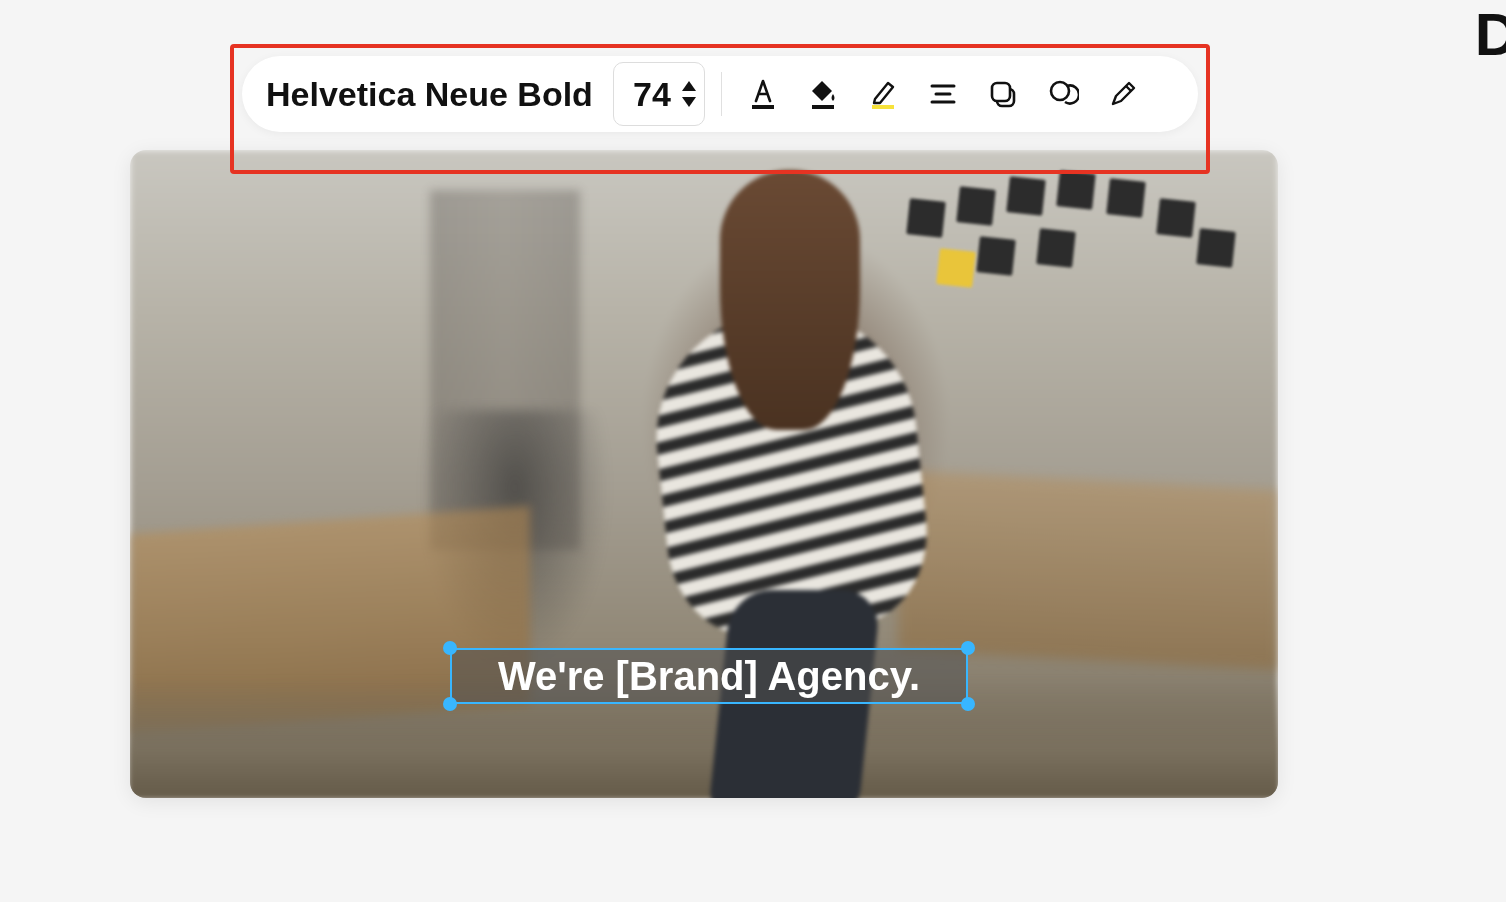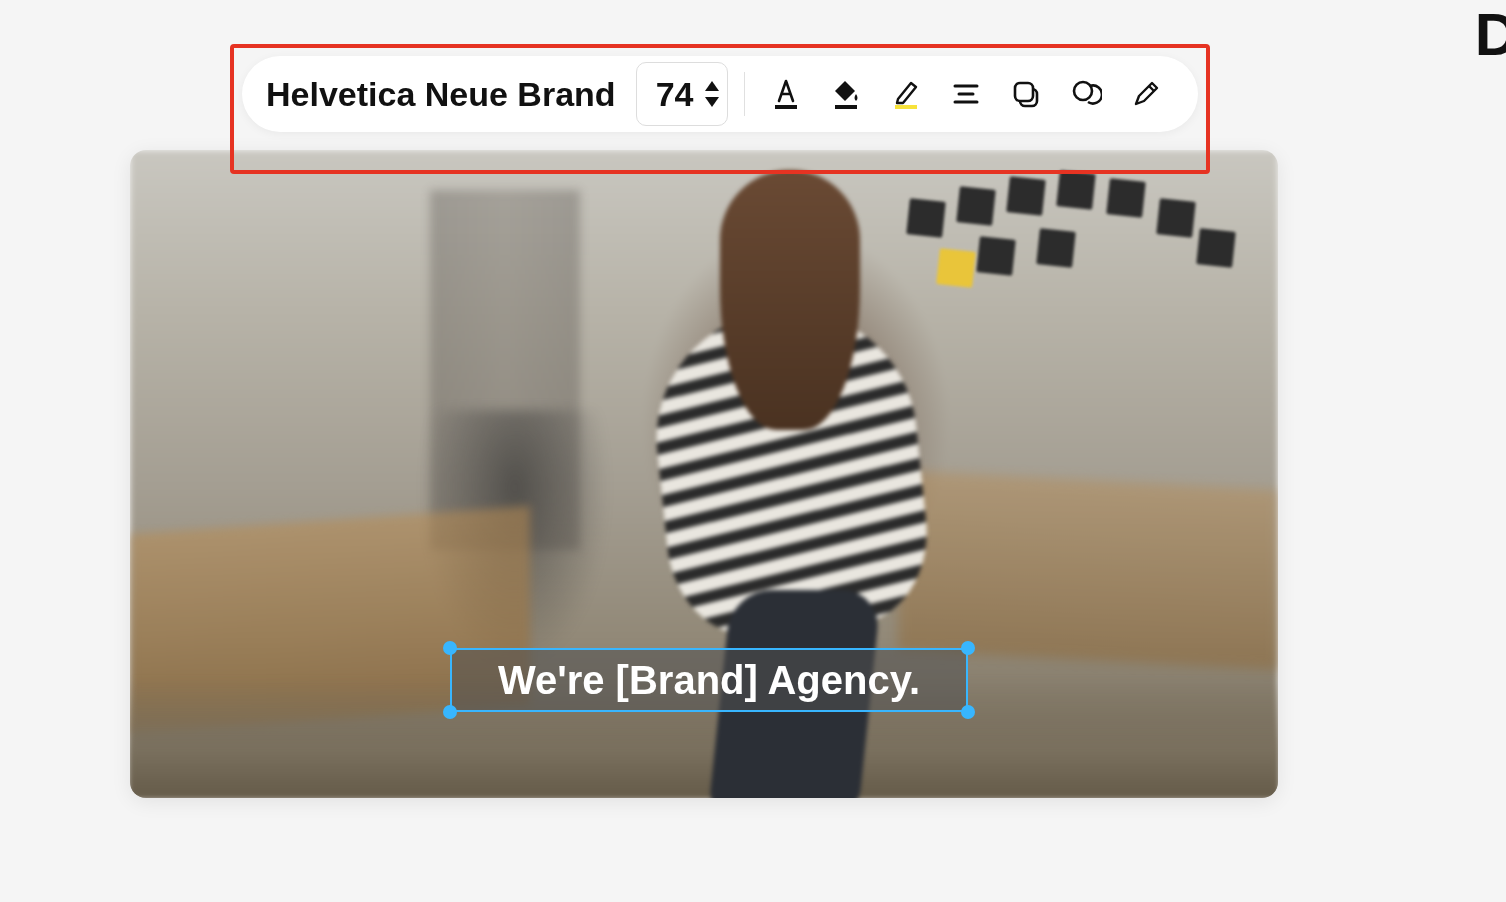--- a/index.html
+++ b/index.html
@@ -149,21 +149,21 @@
   .stickies {
     position:absolute; right:20px; top:10px; width:360px; height:140px;
   }
   .stk { position:absolute; width:36px; height:36px; border-radius:2px; filter:blur(1.5px); transform:rotate(6deg);}
   .stk.dark{ background:#2c2c2c; }
   .stk.y{ background:#e9c53a; }
 
   .text-box {
     position:absolute;
     left:450px; top:648px;
-    width:518px; height:64px;
+    width:518px; height:56px;
     z-index:15;
     text-align:right;
   }
   .sel-rect {
     position:absolute; inset:0;
     border:2px solid #38b6ff;
     background:rgba(80,80,80,0.55);
     display:flex; align-items:center; justify-content:center;
   }
   .sel-text {
@@ -188,21 +188,21 @@
   }
 </style>
 </head>
 <body>
 
 <div class="partial-d">D</div>
 
 <div class="toolbar-wrap"></div>
 
 <div class="toolbar">
-  <div class="font-name">Helvetica Neue Brand</div>
+  <div class="font-name">Helvetica Neue Bold</div>
 
   <div class="size-box">
     <span class="size-val">74</span>
     <div class="stepper">
       <span>
         <svg width="14" height="10" viewBox="0 0 14 10">
             <path d="M7 0 L14 10 L0 10 Z" fill="#111"></path>
           </svg>
       </span>
       <span>

